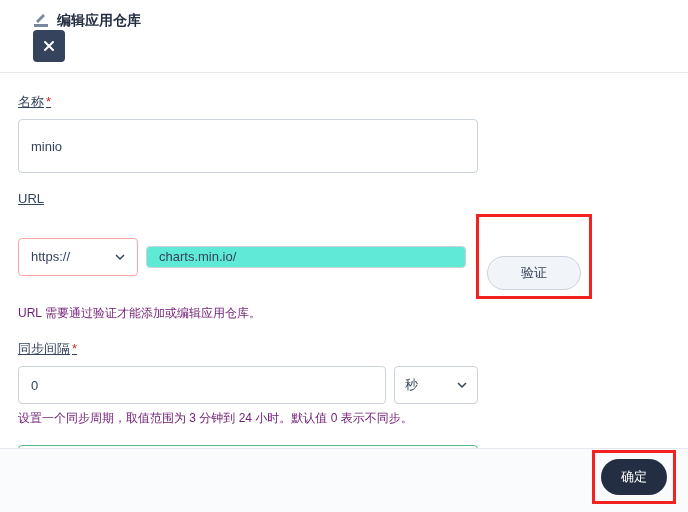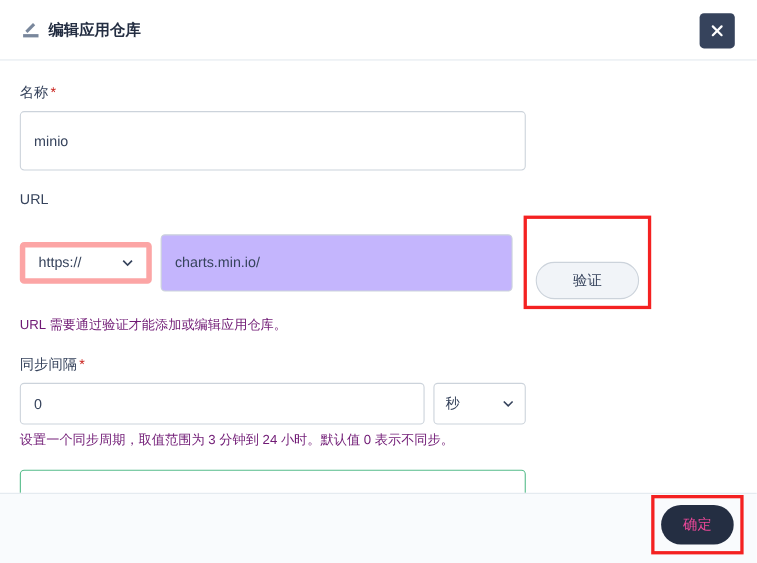--- a/index.html
+++ b/index.html
@@ -1,44 +1,44 @@
 <!DOCTYPE html>
 <html><head>
   <meta charset="utf-8">
   <style>
     * { box-sizing: border-box; margin: 0; padding: 0; }
     body { font-family: -apple-system, BlinkMacSystemFont, "Segoe UI", sans-serif; font-size: 13px; color: #36435c; background: #fff; width: 688px; height: 512px; overflow: hidden; position: relative; }
-    .header { display: flex; align-items: center; justify-content: space-between; padding: 12px 20px 10px; }
+    .header { display: flex; align-items: flex-start; justify-content: space-between; padding: 12px 33px 10px; flex-direction: column; }
     .header-left { display: flex; align-items: center; gap: 8px; }
     .header-icon { width: 16px; height: 16px; display: flex; align-items: center; justify-content: center; }
     .header-title { font-size: 14px; font-weight: 600; color: #242e42; }
     .close-btn { width: 32px; height: 32px; background: #36435c; border-radius: 4px; display: flex; align-items: center; justify-content: center; cursor: pointer; border: none; }
     .close-btn svg { stroke: #fff; }
     .divider { height: 1px; background: #e3e9ef; margin: 0; }
     .form { padding: 20px 18px 10px; }
     .field { margin-bottom: 18px; }
-    .label { display: block; font-size: 13px; color: #36435c; margin-bottom: 8px; }
+    .label { display: block; font-size: 13px; color: #36435c; margin-bottom: 8px; text-decoration: underline; }
     .req { color: #ca2621; margin-left: 2px; }
     .input { width: 100%; height: 54px; border: 1px solid #ccd3db; border-radius: 4px; padding: 0 12px; font-size: 13px; color: #36435c; background: #fff; }
     .input-name { width: 460px; }
     .url-row { display: flex; gap: 8px; align-items: center; }
-    .select-proto { width: 120px; height: 38px; border: 5px solid #fca5a5; border-radius: 4px; padding: 0 12px; font-size: 13px; color: #36435c; background: #fff; display: flex; align-items: center; justify-content: space-between; cursor: pointer; }
-    .input-url { flex: 1; min-width: 0; height: 52px; border: 1px solid #ccd3db; border-radius: 4px; padding: 0 12px; font-size: 13px; color: #36435c; background: #c4b5fd; max-width: 320px; }
+    .select-proto { width: 120px; height: 38px; border: 1px solid #fca5a5; border-radius: 4px; padding: 0 12px; font-size: 13px; color: #36435c; background: #fff; display: flex; align-items: center; justify-content: space-between; cursor: pointer; }
+    .input-url { flex: 1; min-width: 0; height: 22px; border: 1px solid #ccd3db; border-radius: 4px; padding: 0 12px; font-size: 13px; color: #36435c; background: #5eead4; max-width: 320px; }
     .validate-wrap { border: 3px solid #f42121; padding: 6px 8px; margin-left: 2px; }
     .validate-btn { width: 94px; height: 34px; border: 1px solid #ccd3db; border-radius: 17px; background: #f1f4f8; color: #36435c; font-size: 13px; cursor: pointer; margin-top: 33px; }
     .hint { font-size: 12px; color: #701a75; margin-top: 6px; }
     .interval-row { display: flex; gap: 8px; width: 460px; }
     .input-interval { flex: 1; height: 38px; border: 1px solid #ccd3db; border-radius: 4px; padding: 0 12px; font-size: 13px; color: #36435c; background: #fff; }
     .select-unit { width: 84px; height: 38px; border: 1px solid #ccd3db; border-radius: 4px; padding: 0 10px; font-size: 13px; color: #36435c; background: #fff; display: flex; align-items: center; justify-content: space-between; cursor: pointer; }
     .textarea { width: 460px; height: 52px; border: 1px solid #55bc8a; border-radius: 4px; padding: 8px 12px; font-size: 13px; color: #36435c; background: #fff; resize: both; }
     .chevron { width: 10px; height: 10px; }
     .footer { position: absolute; bottom: 0; left: 0; right: 0; height: 64px; border-top: 1px solid #e3e9ef; background: #f9fbfd; display: flex; align-items: center; justify-content: flex-end; padding: 0 18px; gap: 12px; }
     .btn-cancel { height: 36px; padding: 0 20px; border: none; border-radius: 18px; background: transparent; color: #36435c; font-size: 13px; cursor: pointer; }
     .confirm-wrap { border: 3px solid #f42121; padding: 6px; position: absolute; right: 12px; bottom: 8px; }
-    .btn-confirm { height: 36px; padding: 0 20px; border: none; border-radius: 18px; background: #242e42; color: #ec4899; font-size: 13px; cursor: pointer; min-width: 64px; }
+    .btn-confirm { height: 36px; padding: 0 20px; border: none; border-radius: 18px; background: #242e42; color: #ffffff; font-size: 13px; cursor: pointer; min-width: 64px; }
   </style>
 </head>
 <body>
 
 <div class="header">
   <div class="header-left">
     <span class="header-icon">
       <svg width="16" height="16" viewBox="0 0 16 16" fill="none">
           <rect x="1" y="11" width="14" height="3" fill="#79879c"></rect>
           <path d="M3 8 L10 1 L12 3 L5 10 Z" fill="#79879c"></path>

